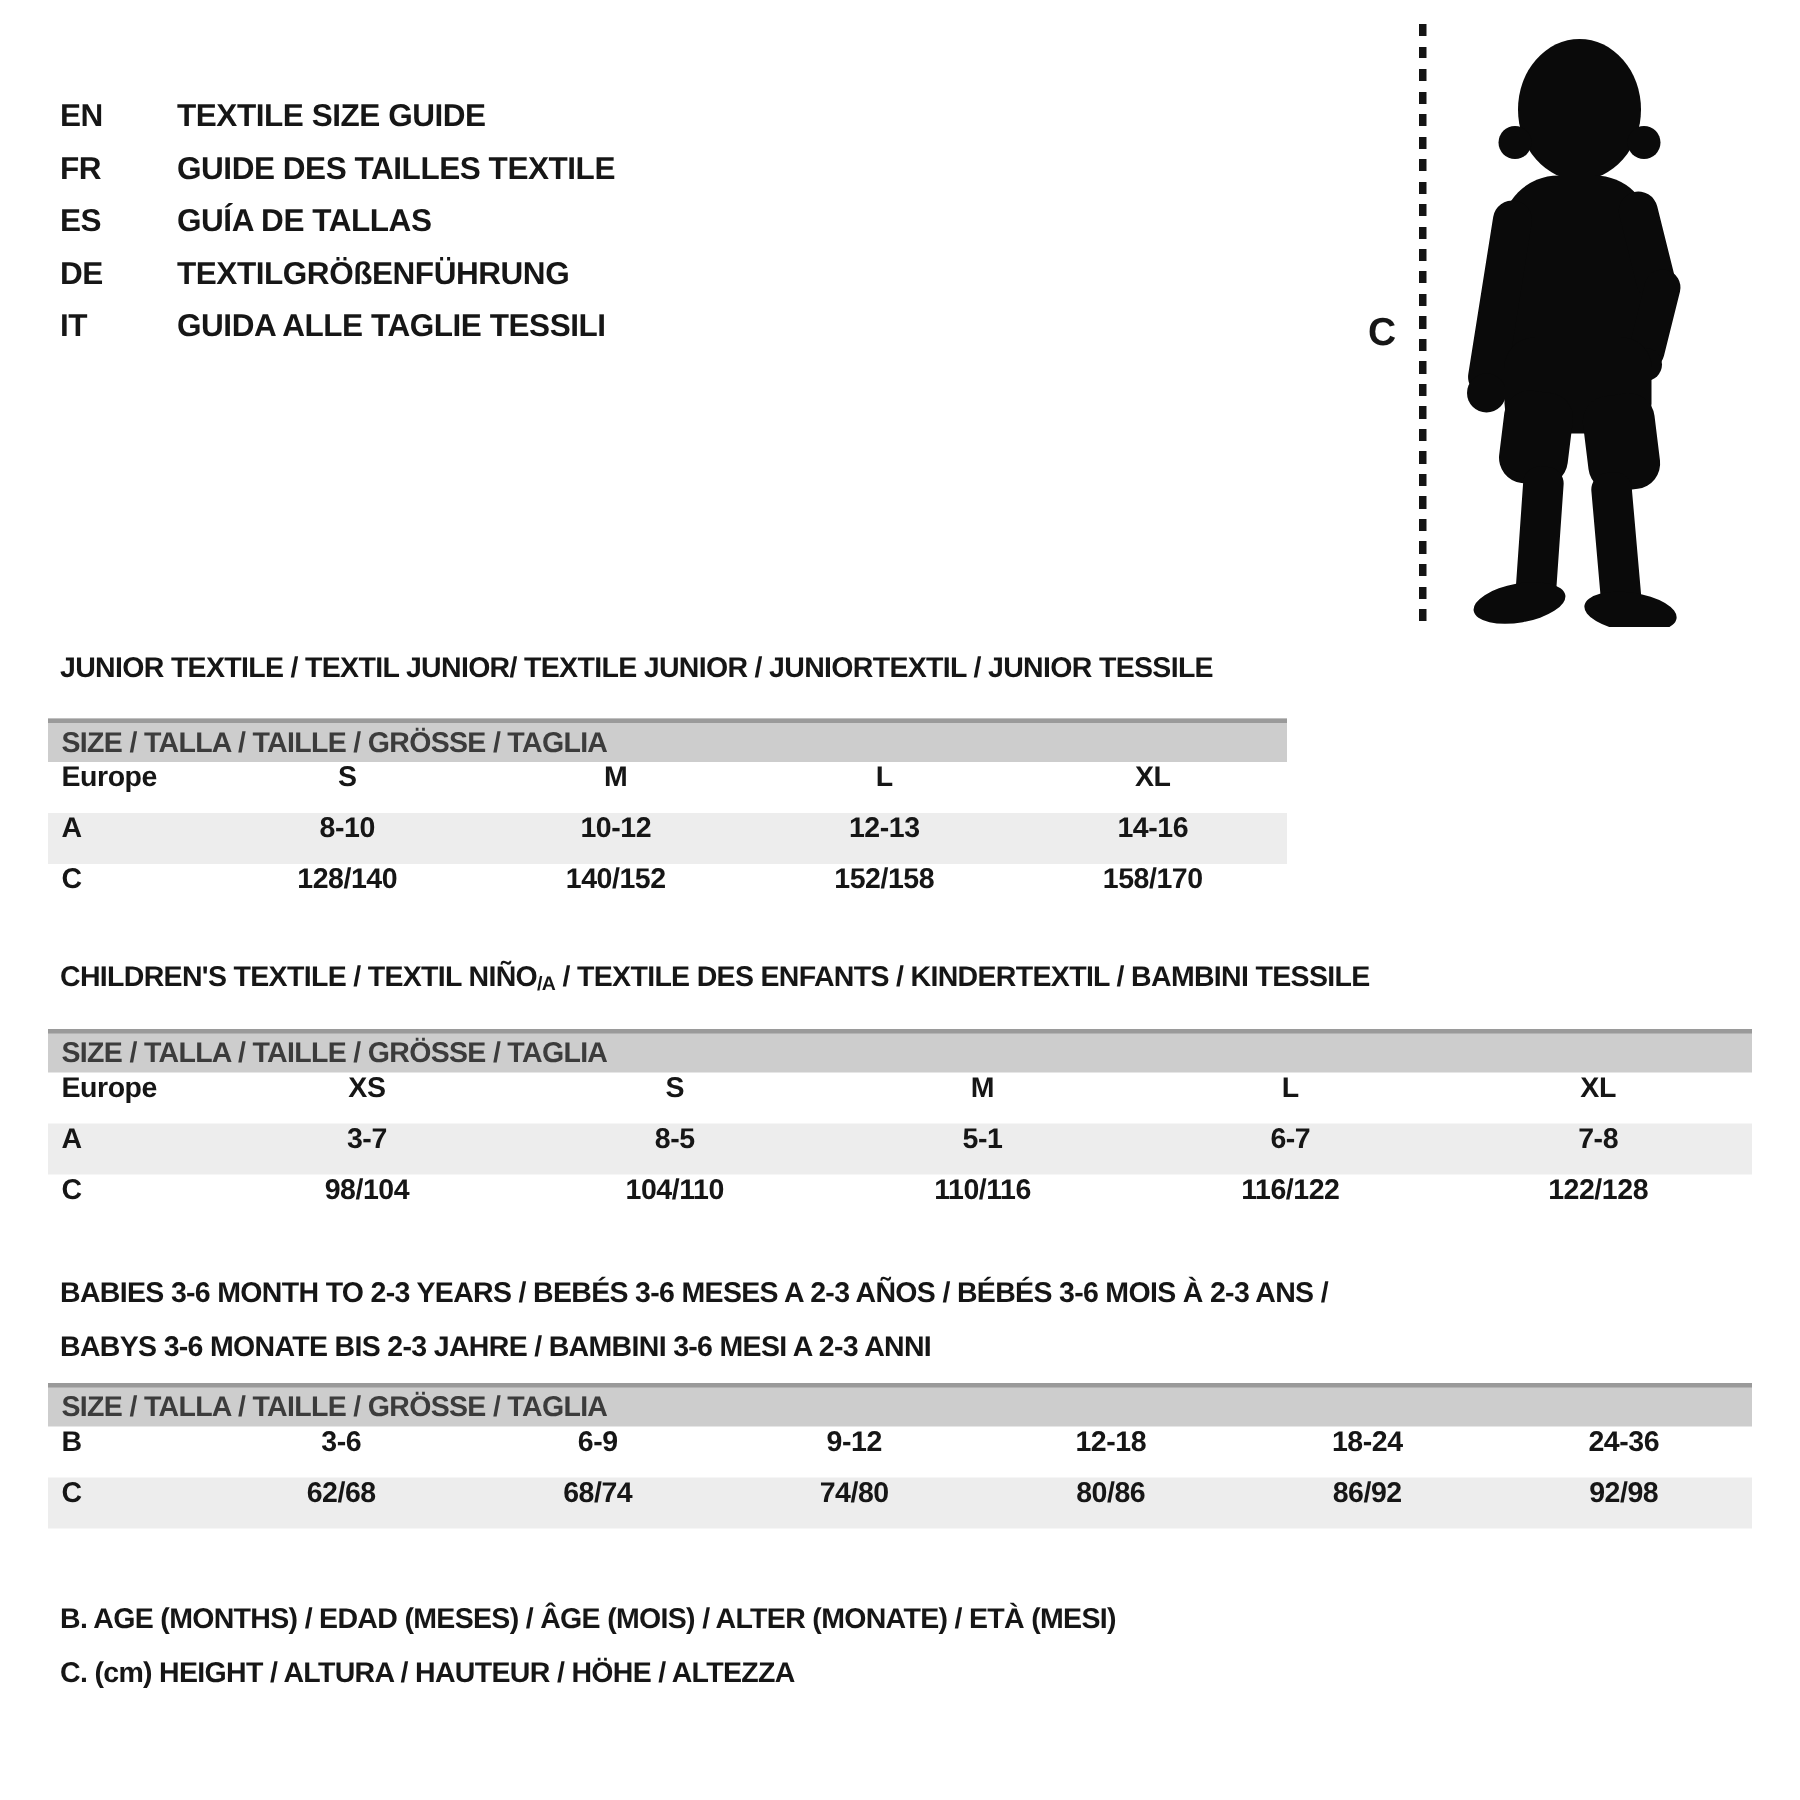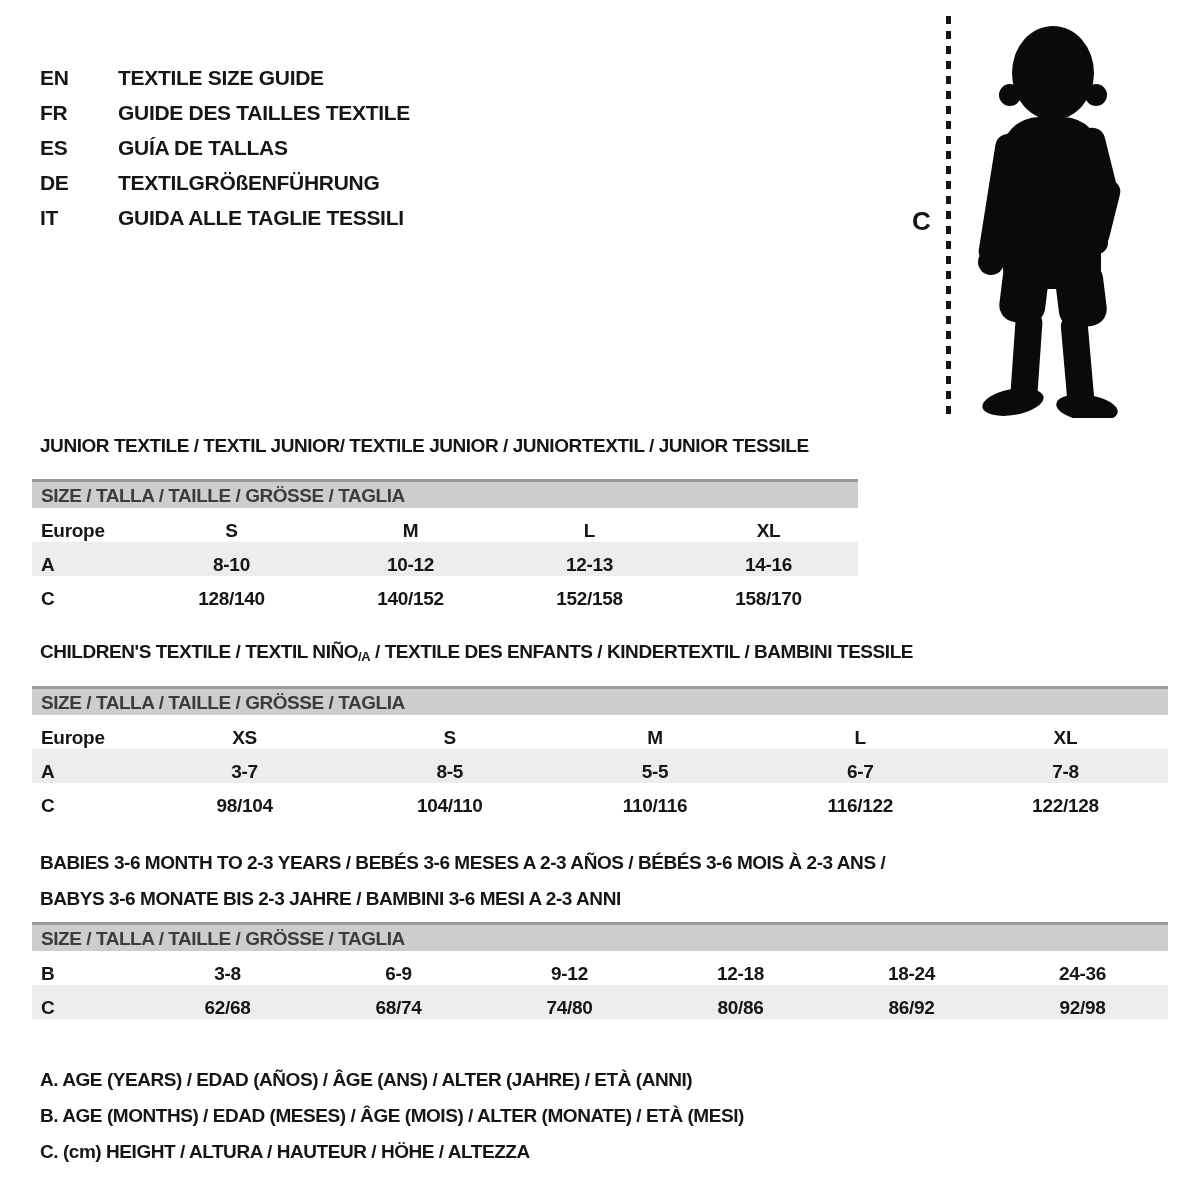--- a/index.html
+++ b/index.html
@@ -39,21 +39,21 @@
   .tbl-babies   { top:922px; width:1136px; }
   .size-bar {
     border-top:3px solid #9a9a9a;
     background:#cdcdcd;
     height:26px; line-height:27px;
     padding-left:9px;
     font-size:19px; letter-spacing:-0.45px;
     color:#3c3c3c;
     white-space:nowrap;
   }
-  .trow { display:flex; height:34px; align-items:flex-end; font-size:19px; letter-spacing:-0.3px; }
+  .trow { display:flex; height:34px; align-items:flex-start; font-size:19px; letter-spacing:-0.3px; }
   .c0 { width:110px; padding-left:9px; box-sizing:border-box; }
   .c  { flex:1; text-align:center; }
   .shaded { background:#ededed; }
 
   
   .legend { position:absolute; left:40px; top:1062px; font-size:19px; letter-spacing:-0.45px; line-height:36px; white-space:nowrap; }
 </style>
 </head>
 <body>
 
@@ -141,21 +141,21 @@
       <div class="c">XS</div>
       <div class="c">S</div>
       <div class="c">M</div>
       <div class="c">L</div>
       <div class="c">XL</div>
     </div>
     <div class="trow shaded">
       <div class="c0">A</div>
       <div class="c">3-7</div>
       <div class="c">8-5</div>
-      <div class="c">5-5</div>
+      <div class="c">5-1</div>
       <div class="c">6-7</div>
       <div class="c">7-8</div>
     </div>
     <div class="trow">
       <div class="c0">C</div>
       <div class="c">98/104</div>
       <div class="c">104/110</div>
       <div class="c">110/116</div>
       <div class="c">116/122</div>
       <div class="c">122/128</div>
@@ -163,37 +163,36 @@
   </div>
 
   <div class="section-title title-babies">
     <div style="line-height:36px;">BABIES 3-6 MONTH TO 2-3 YEARS / BEBÉS 3-6 MESES A 2-3 AÑOS / BÉBÉS 3-6 MOIS À 2-3 ANS /</div>
     <div style="line-height:36px;">BABYS 3-6 MONATE BIS 2-3 JAHRE / BAMBINI 3-6 MESI A 2-3 ANNI</div>
   </div>
   <div class="size-table tbl-babies">
     <div class="size-bar">SIZE / TALLA / TAILLE / GRÖSSE / TAGLIA</div>
     <div class="trow">
       <div class="c0">B</div>
-      <div class="c">3-8</div>
+      <div class="c">3-6</div>
       <div class="c">6-9</div>
       <div class="c">9-12</div>
       <div class="c">12-18</div>
       <div class="c">18-24</div>
       <div class="c">24-36</div>
     </div>
     <div class="trow shaded">
       <div class="c0">C</div>
       <div class="c">62/68</div>
       <div class="c">68/74</div>
       <div class="c">74/80</div>
       <div class="c">80/86</div>
       <div class="c">86/92</div>
       <div class="c">92/98</div>
     </div>
   </div>
 
   <div class="legend">
-    <div>A. AGE (YEARS) / EDAD (AÑOS) / ÂGE (ANS) / ALTER (JAHRE) / ETÀ (ANNI)</div>
     <div>B. AGE (MONTHS) / EDAD (MESES) / ÂGE (MOIS) / ALTER (MONATE) / ETÀ (MESI)</div>
     <div>C. (cm) HEIGHT / ALTURA / HAUTEUR / HÖHE / ALTEZZA</div>
   </div>
 
 </div>
 
 </body></html>

